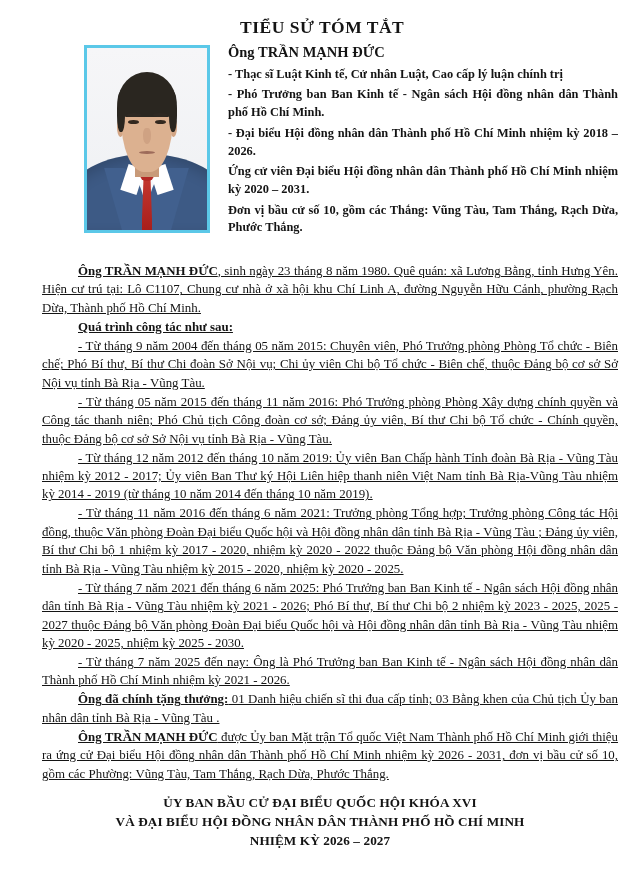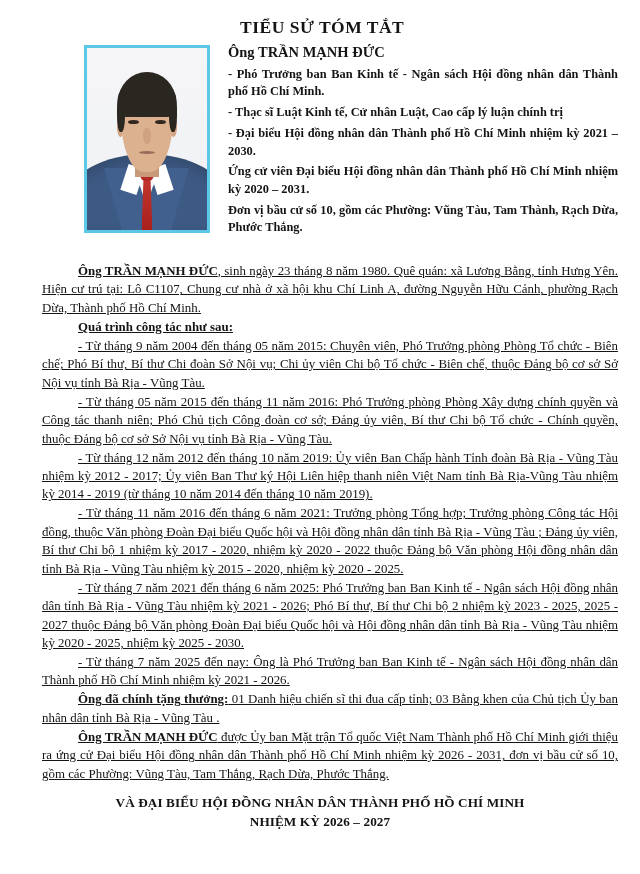--- a/index.html
+++ b/index.html
@@ -303,25 +303,25 @@
         <div class="p-eye-l"></div>
         <div class="p-eye-r"></div>
         <div class="p-nose"></div>
         <div class="p-mouth"></div>
       </div>
     </div>
 
     <div class="header-text">
       <div class="doc-title">TIỂU SỬ TÓM TẮT</div>
       <div class="subject-name">Ông TRẦN MẠNH ĐỨC</div>
+      <div class="header-line">- Thạc sĩ Luật Kinh tế, Cử nhân Luật, Cao cấp lý luận chính trị</div>
       <div class="header-line">- Phó Trưởng ban Ban Kinh tế - Ngân sách Hội đồng nhân dân Thành phố Hồ Chí Minh.</div>
-      <div class="header-line">- Thạc sĩ Luật Kinh tế, Cử nhân Luật, Cao cấp lý luận chính trị</div>
-      <div class="header-line jst">- Đại biểu Hội đồng nhân dân Thành phố Hồ Chí Minh nhiệm kỳ 2021 – 2030.</div>
+      <div class="header-line jst">- Đại biểu Hội đồng nhân dân Thành phố Hồ Chí Minh nhiệm kỳ 2018 – 2026.</div>
       <div class="header-line">Ứng cử viên Đại biểu Hội đồng nhân dân Thành phố Hồ Chí Minh nhiệm kỳ 2020 – 2031.</div>
-      <div class="header-line">Đơn vị bầu cử số 10, gồm các Phường: Vũng Tàu, Tam Thành, Rạch Dừa, Phước Thắng.</div>
+      <div class="header-line">Đơn vị bầu cử số 10, gồm các Thắng: Vũng Tàu, Tam Thắng, Rạch Dừa, Phước Thắng.</div>
     </div>
   </div>
 
   <div class="body-block">
 
     <p class="para"><b>Ông TRẦN MẠNH ĐỨC</b><span>, sinh ngày 23 tháng 8 năm 1980. Quê quán: xã Lương Bằng, tỉnh Hưng Yên. Hiện cư trú tại: Lô C1107, Chung cư nhà ở xã hội khu Chí Linh A, đường Nguyễn Hữu Cảnh, phường Rạch Dừa, Thành phố Hồ Chí Minh.</span></p>
 
     <p class="para heading">Quá trình công tác như sau:</p>
 
     <p class="para">- Từ tháng 9 năm 2004 đến tháng 05 năm 2015: Chuyên viên, Phó Trưởng phòng Phòng Tổ chức - Biên chế; Phó Bí thư, Bí thư Chi đoàn Sở Nội vụ; Chi ủy viên Chi bộ Tổ chức - Biên chế, thuộc Đảng bộ cơ sở Sở Nội vụ tỉnh Bà Rịa - Vũng Tàu.</p>
@@ -330,17 +330,18 @@
     <p class="para">- Từ tháng 11 năm 2016 đến tháng 6 năm 2021: Trưởng phòng Tổng hợp; Trưởng phòng Công tác Hội đồng, thuộc Văn phòng Đoàn Đại biểu Quốc hội và Hội đồng nhân dân tỉnh Bà Rịa - Vũng Tàu ; Đảng ủy viên, Bí thư Chi bộ 1 nhiệm kỳ 2017 - 2020, nhiệm kỳ 2020 - 2022 thuộc Đảng bộ Văn phòng Hội đồng nhân dân tỉnh Bà Rịa - Vũng Tàu nhiệm kỳ 2015 - 2020, nhiệm kỳ 2020 - 2025.</p>
     <p class="para">- Từ tháng 7 năm 2021 đến tháng 6 năm 2025: Phó Trưởng ban Ban Kinh tế - Ngân sách Hội đồng nhân dân tỉnh Bà Rịa - Vũng Tàu nhiệm kỳ 2021 - 2026; Phó Bí thư, Bí thư Chi bộ 2 nhiệm kỳ 2023 - 2025, 2025 - 2027 thuộc Đảng bộ Văn phòng Đoàn Đại biểu Quốc hội và Hội đồng nhân dân tỉnh Bà Rịa - Vũng Tàu nhiệm kỳ 2020 - 2025, nhiệm kỳ 2025 - 2030.</p>
     <p class="para">- Từ tháng 7 năm 2025 đến nay: Ông là Phó Trưởng ban Ban Kinh tế - Ngân sách Hội đồng nhân dân Thành phố Hồ Chí Minh nhiệm kỳ 2021 - 2026.</p>
 
     <p class="para"><b>Ông đã chính tặng thưởng:</b><span> 01 Danh hiệu chiến sĩ thi đua cấp tỉnh; 03 Bằng khen của Chủ tịch Ủy ban nhân dân tỉnh Bà Rịa - Vũng Tàu .</span></p>
 
     <p class="para"><b>Ông TRẦN MẠNH ĐỨC</b><span> được Ủy ban Mặt trận Tổ quốc Việt Nam Thành phố Hồ Chí Minh giới thiệu ra ứng cử Đại biểu Hội đồng nhân dân Thành phố Hồ Chí Minh nhiệm kỳ 2026 - 2031, đơn vị bầu cử số 10,  gồm các Phường: Vũng Tàu, Tam Thắng, Rạch Dừa, Phước Thắng.</span></p>
   </div>
 
   <div class="footer">
+    <p class="footer-line">ỦY BAN BẦU CỬ ĐẠI BIỂU QUỐC HỘI KHÓA XVI</p>
     <p class="footer-line">VÀ ĐẠI BIỂU HỘI ĐỒNG NHÂN DÂN THÀNH PHỐ HỒ CHÍ MINH</p>
     <p class="footer-line">NHIỆM KỲ 2026 – 2027</p>
   </div>
 
 </div>
 
 </body></html>

